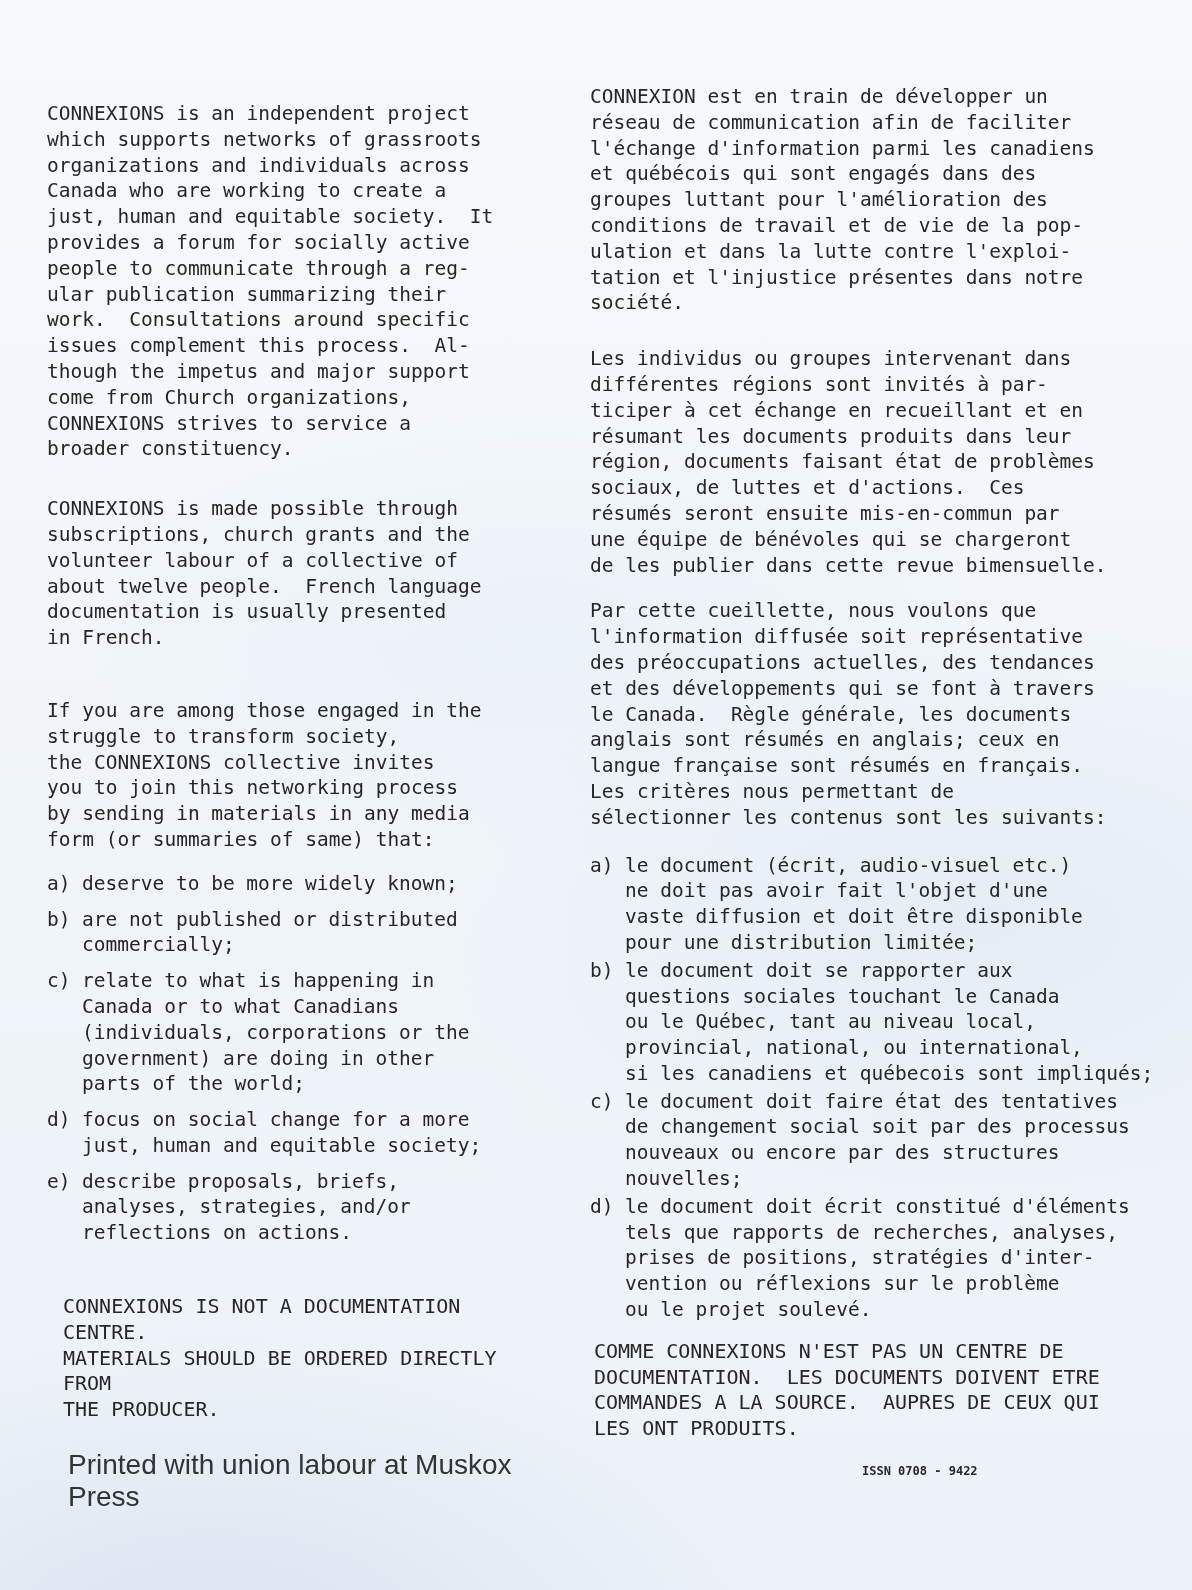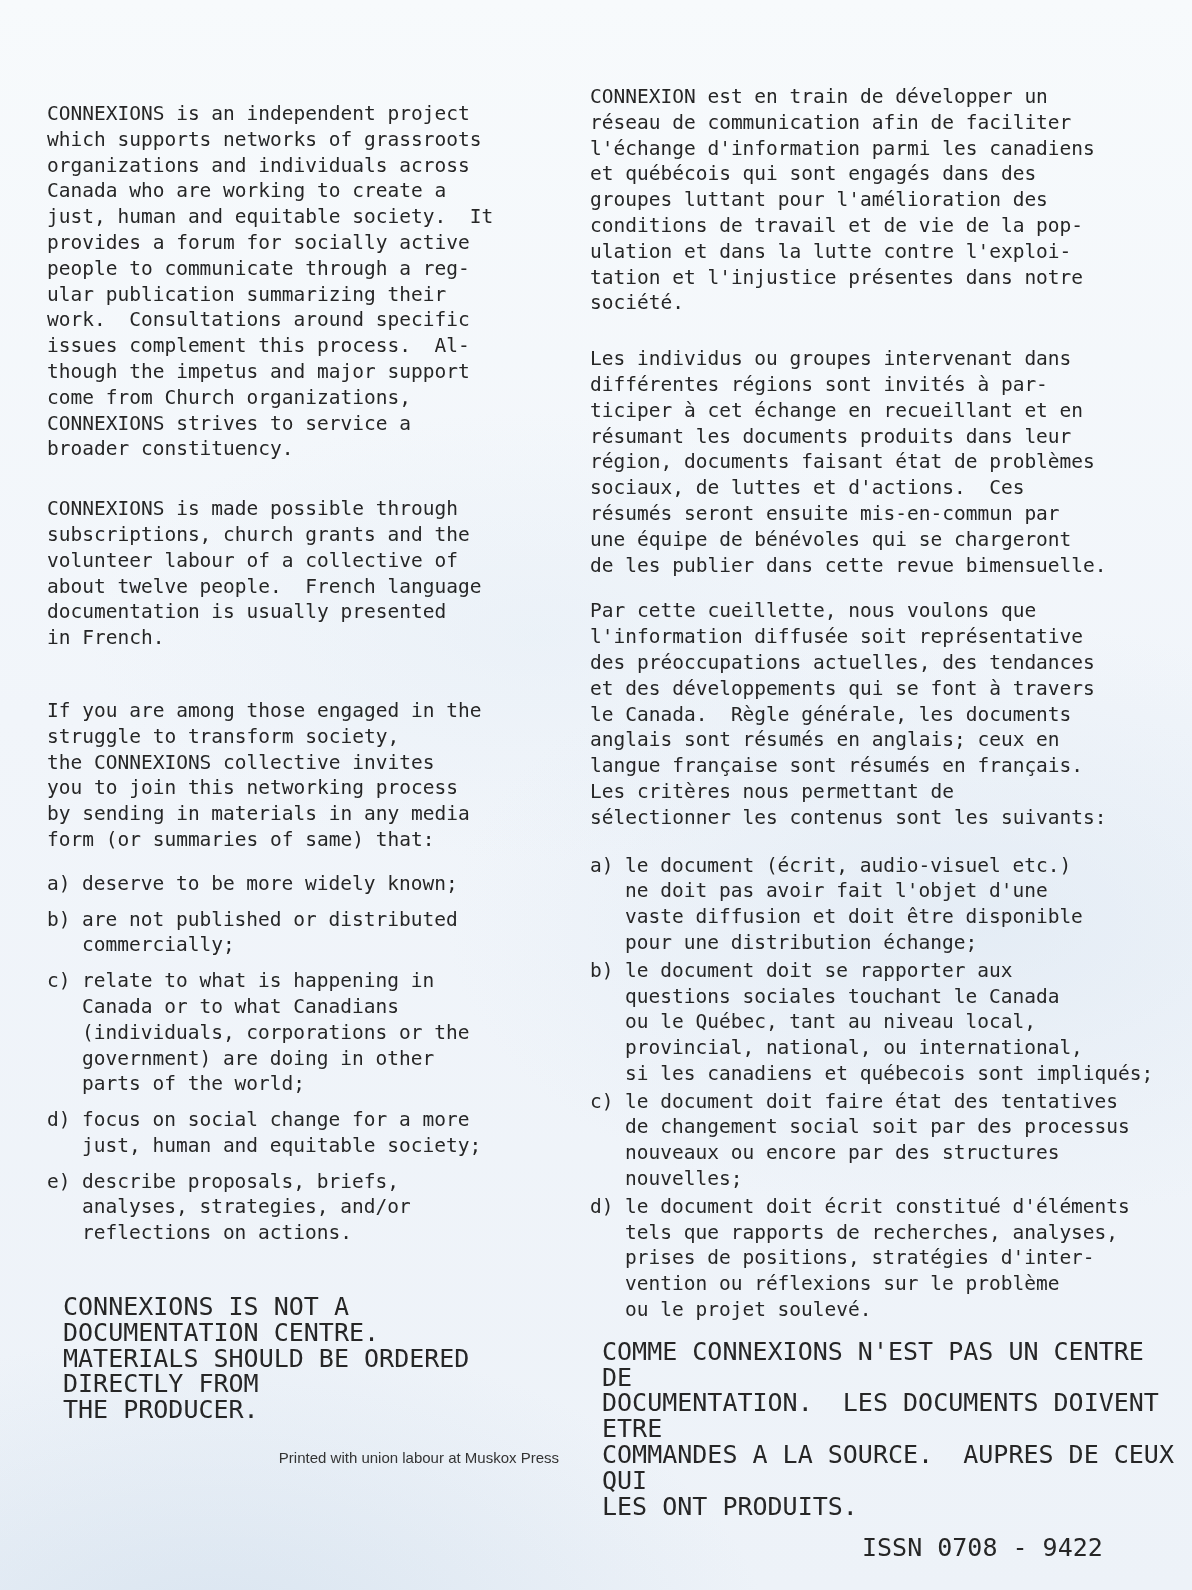--- a/index.html
+++ b/index.html
@@ -43,44 +43,44 @@
     align-items: flex-start;
     font-size: 19.5px;
     line-height: 25.8px;
   }
   .col-left  .list-item { margin-bottom: 10px; }
   .col-right .list-item { margin-bottom: 2px; }
   .list-item .label { flex: 0 0 35px; }
   .list-item .text  { white-space: pre-wrap; flex: 1 1 auto; }
   .notice {
     white-space: pre-wrap;
-    font-size: 25px;
+    font-size: 20px;
     line-height: 25.8px;
-    margin: 12px;
+    margin: 4px;
   }
   .col-left .notice {
     margin-top: 48px;
     margin-left: 16px;
   }
   .col-right .notice {
     margin-top: 16px;
   }
   .credit {
     margin: 26px 0 0 21px;
     font-family: "Liberation Sans", sans-serif;
-    font-size: 15px;
+    font-size: 28px;
     color: #333333;
     white-space: pre-wrap;
-    text-align: right;
   }
   .issn {
     margin: 16px 0 0 272px;
-    font-size: 25px;
+    font-size: 12px;
     line-height: 26px;
     white-space: pre-wrap;
+    font-weight: bold;
   }
 </style>
 </head>
 <body>
 
 <div class="page">
 
   <div class="col col-left">
     <p class="para para-1">CONNEXIONS is an independent project
 which supports networks of grassroots
@@ -174,21 +174,21 @@
 langue française sont résumés en français.
 Les critères nous permettant de
 sélectionner les contenus sont les suivants:</p>
 
     <div class="list">
       <div class="list-item">
         <span class="label">a)</span>
         <span class="text">le document (écrit, audio-visuel etc.)
 ne doit pas avoir fait l'objet d'une
 vaste diffusion et doit être disponible
-pour une distribution échange;</span>
+pour une distribution limitée;</span>
       </div>
       <div class="list-item">
         <span class="label">b)</span>
         <span class="text">le document doit se rapporter aux
 questions sociales touchant le Canada
 ou le Québec, tant au niveau local,
 provincial, national, ou international,
 si les canadiens et québecois sont impliqués;</span>
       </div>
       <div class="list-item">

